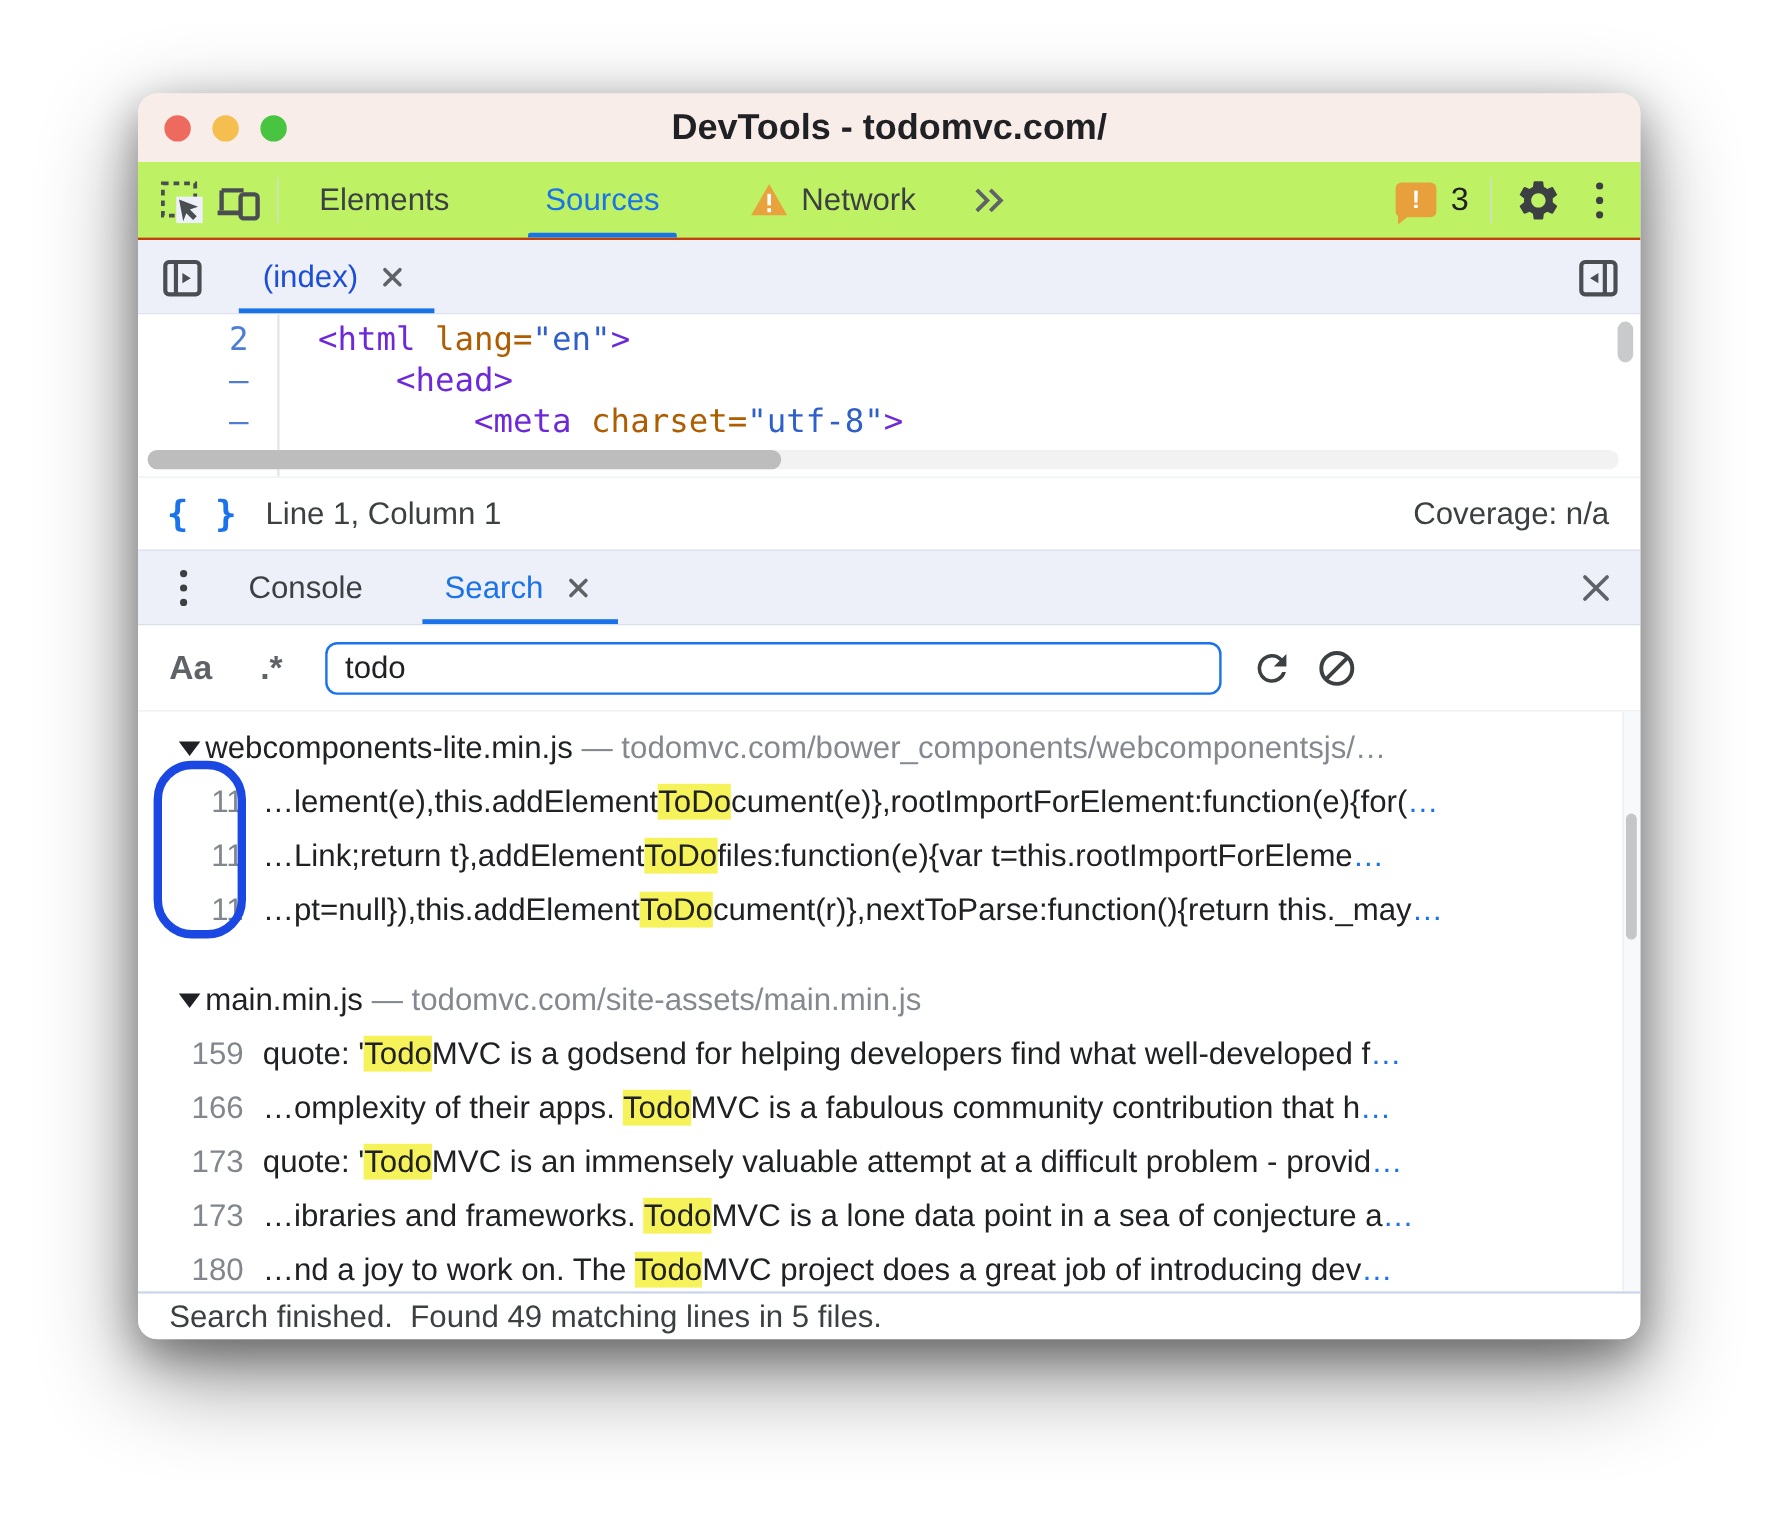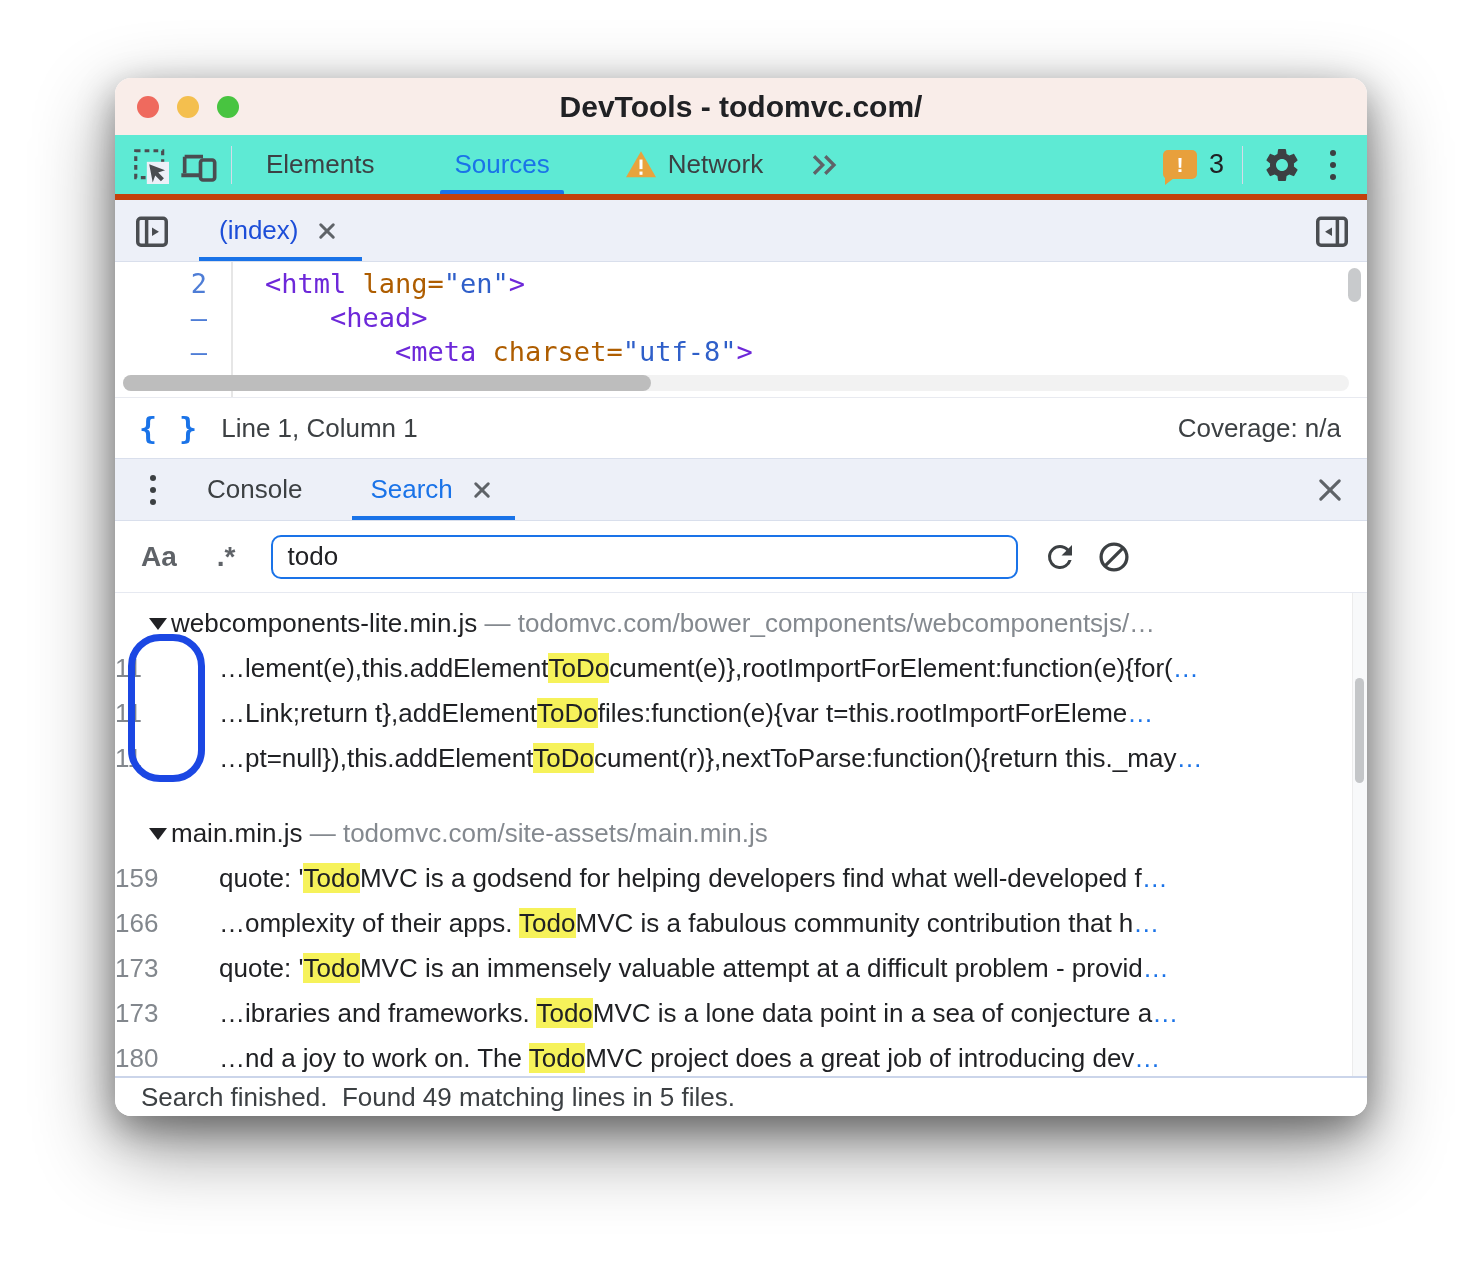--- a/index.html
+++ b/index.html
@@ -13,21 +13,21 @@
   .titlebar{height:57px;flex:0 0 57px;background:#F9EDE9;position:relative;
     display:flex;align-items:center;}
   .traffic{display:flex;gap:18px;margin-left:22px;}
   .light{width:22px;height:22px;border-radius:50%;}
   .light.red{background:#EF6A5E;}
   .light.yellow{background:#F4BF4E;}
   .light.green{background:#48C440;}
   .win-title{position:absolute;left:0;right:0;text-align:center;font-size:30px;
     font-weight:bold;color:#202124;}
   
-  .toolbar{height:65px;flex:0 0 65px;background:#5eead4;border-bottom:6px solid #c2410c;
+  .toolbar{height:65px;flex:0 0 65px;background:#bef264;border-bottom:2px solid #c2410c;
     display:flex;align-items:center;position:relative;}
   .tool-icon{width:42px;height:42px;display:flex;align-items:center;justify-content:center;}
   .vdivider{width:1px;height:38px;background:#D5DBE8;margin:0 12px;}
   .tab{position:relative;height:100%;display:flex;align-items:center;gap:10px;
     padding:0 22px;font-size:26px;color:#3C4043;}
   .tab.selected{color:#1A73E8;justify-content:center;}
   .tab .underline{position:absolute;left:8px;right:8px;bottom:0;height:4px;
     background:#1A73E8;border-radius:2px 2px 0 0;}
   .issues{display:flex;align-items:center;gap:12px;margin-left:auto;}
   .badge{position:relative;width:34px;height:29px;background:#E8A03C;border-radius:5px;
@@ -95,21 +95,21 @@
   
   .results{flex:1 1 auto;background:#fff;position:relative;overflow:hidden;font-size:26px;
     padding-top:8px;}
   .res-row{height:45px;display:flex;align-items:center;white-space:pre;overflow:hidden;
     padding-right:20px;}
   .res-row.gap{margin-top:30px;}
   .file-head{padding-left:34px;color:#202124;}
   .disc{width:0;height:0;border-left:9px solid transparent;border-right:9px solid transparent;
     border-top:12px solid #202124;margin-right:4px;flex:0 0 auto;}
   .file-url{color:#84898F;}
-  .line-num{flex:0 0 88px;color:#82878D;}
+  .line-num{flex:0 0 88px;text-align:right;color:#82878D;}
   .match-text{padding-left:16px;color:#202124;overflow:hidden;}
   .hl{background:#F6F25A;}
   .trail{color:#1A73E8;}
   .res-scroll{position:absolute;right:0;top:0;bottom:0;width:15px;background:#F8F9FA;
     border-left:1px solid #ECECEC;}
   .res-thumb{position:absolute;right:3px;top:85px;width:9px;height:105px;background:#C4C6C8;
     border-radius:5px;}
   .annotation{position:absolute;left:13px;top:41px;width:77px;height:148px;
     border:7px solid #1B47E3;border-radius:32px;pointer-events:none;}
   

